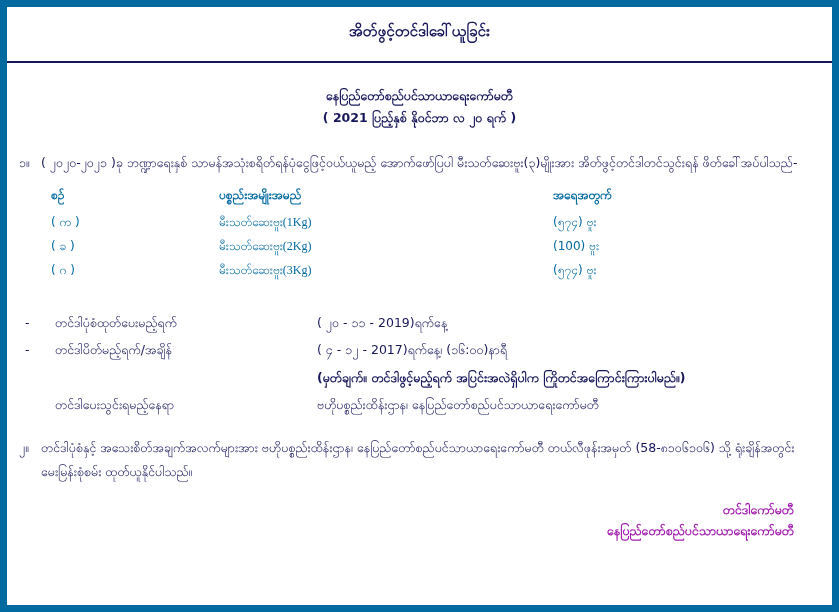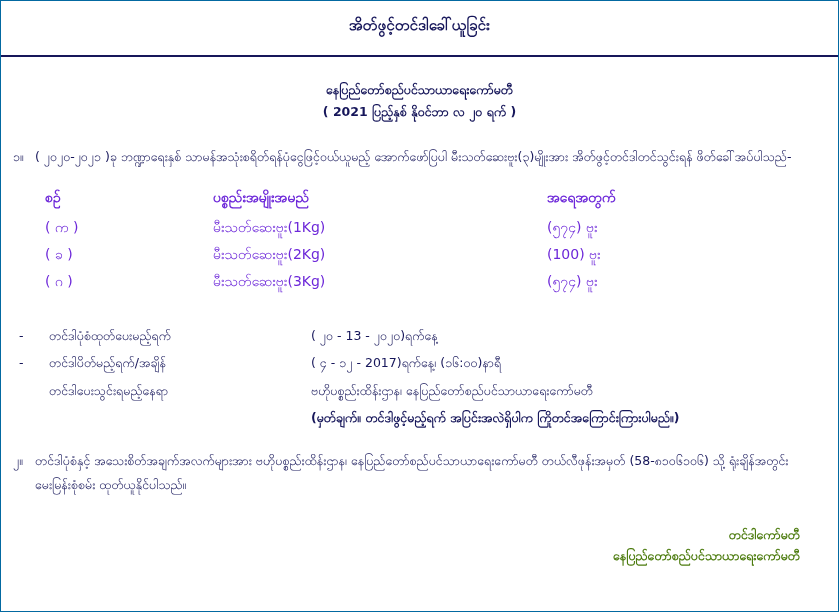--- a/index.html
+++ b/index.html
@@ -13,21 +13,21 @@
     font-family: "DejaVu Sans", "Liberation Sans", sans-serif;
     color: #1a1a4e;
     position: relative;
     overflow: hidden;
   }
   .page {
     width: 839px;
     height: 612px;
     position: relative;
     box-sizing: border-box;
-    border: 1px solid #0369a1;
+    border: 7px solid #0369a1;
     background: #ffffff;
   }
   .doc-title {
     text-align: center;
     font-size: 15px;
     font-weight: bold;
     color: #16165a;
     padding-top: 14px;
     letter-spacing: 0.2px;
   }
@@ -58,42 +58,42 @@
     align-items: flex-start;
   }
   .para-1 .marker {
     width: 22px;
     flex: none;
   }
   .para-1 .ptext {
     flex: 1;
   }
   table.items {
-    margin-top: 17px;
+    margin-top: 10px;
     border-collapse: collapse;
     width: 100%;
-    font-size: 14px;
-    color: #6d28d9;
+    font-size: 12px;
+    color: #0369a1;
   }
   table.items th, table.items td {
     text-align: left;
     padding: 3px 0;
     font-weight: normal;
     vertical-align: top;
   }
   table.items thead th {
     font-weight: bold;
     padding-bottom: 6px;
   }
   .col-no { width: 48px; padding-left: 32px !important; }
   .col-name { width: 330px; }
   .col-qty { width: auto; }
   .thead-name { padding-left: 120px !important; }
   .thead-qty { padding-left: 4px !important; }
-  .cell-name { padding-left: 120px !important; }
+  .cell-name { padding-left: 120px !important; font-family: Liberation Serif, serif; }
   .cell-qty { padding-left: 4px !important; }
 
   table.details {
     margin-top: 26px;
     border-collapse: collapse;
     width: 100%;
     font-size: 12.5px;
     color: #16165a;
   }
   table.details td {
@@ -114,27 +114,27 @@
     align-items: flex-start;
   }
   .para-2 .marker {
     width: 22px;
     flex: none;
   }
   .para-2 .ptext {
     flex: 1;
   }
   .signature {
-    margin-top: 28px;
+    margin-top: 16px;
     text-align: right;
     padding-right: 26px;
     font-weight: bold;
     font-size: 12.5px;
     line-height: 1.7;
-    color: #4d7c0f;
+    color: #a21caf;
   }
 </style>
 </head>
 <body>
 
 <div class="page">
 
   <div class="doc-title">အိတ်ဖွင့်တင်ဒါခေါ်ယူခြင်း</div>
   <div class="title-rule"></div>
 
@@ -175,36 +175,36 @@
           <td class="col-qty cell-qty">(၅၇၄) ဗူး</td>
         </tr>
       </tbody>
     </table>
 
     <table class="details">
       <tbody>
         <tr>
           <td class="d-dash">-</td>
           <td class="d-label">တင်ဒါပုံစံထုတ်ပေးမည့်ရက်</td>
-          <td class="d-value">( ၂၀ - 13 - ၂၀၂၀)ရက်နေ့</td>
+          <td class="d-value">( ၂၀ - ၁၁ - 2019)ရက်နေ့</td>
         </tr>
         <tr>
           <td class="d-dash">-</td>
           <td class="d-label">တင်ဒါပိတ်မည့်ရက်/အချိန်</td>
           <td class="d-value">( ၄ - ၁၂ - 2017)ရက်နေ့၊ (၁၆:၀၀)နာရီ</td>
         </tr>
         <tr>
           <td class="d-dash"></td>
+          <td class="d-label"></td>
+          <td class="d-value note-bold">(မှတ်ချက်။ တင်ဒါဖွင့်မည့်ရက် အပြင်းအလဲရှိပါက ကြိုတင်အကြောင်းကြားပါမည်။)</td>
+        </tr>
+        <tr>
+          <td class="d-dash"></td>
           <td class="d-label">တင်ဒါပေးသွင်းရမည့်နေရာ</td>
           <td class="d-value">ဗဟိုပစ္စည်းထိန်းဌာန၊ နေပြည်တော်စည်ပင်သာယာရေးကော်မတီ</td>
-        </tr>
-        <tr>
-          <td class="d-dash"></td>
-          <td class="d-label"></td>
-          <td class="d-value note-bold">(မှတ်ချက်။ တင်ဒါဖွင့်မည့်ရက် အပြင်းအလဲရှိပါက ကြိုတင်အကြောင်းကြားပါမည်။)</td>
         </tr>
       </tbody>
     </table>
 
     <div class="para-2">
       <div class="marker">၂။</div>
       <div class="ptext">တင်ဒါပုံစံနှင့် အသေးစိတ်အချက်အလက်များအား ဗဟိုပစ္စည်းထိန်းဌာန၊ နေပြည်တော်စည်ပင်သာယာရေးကော်မတီ တယ်လီဖုန်းအမှတ် (58-၈၁၀၆၁၀၆) သို့ ရုံးချိန်အတွင်း မေးမြန်းစုံစမ်း ထုတ်ယူနိုင်ပါသည်။</div>
     </div>
 
     <div class="signature">

